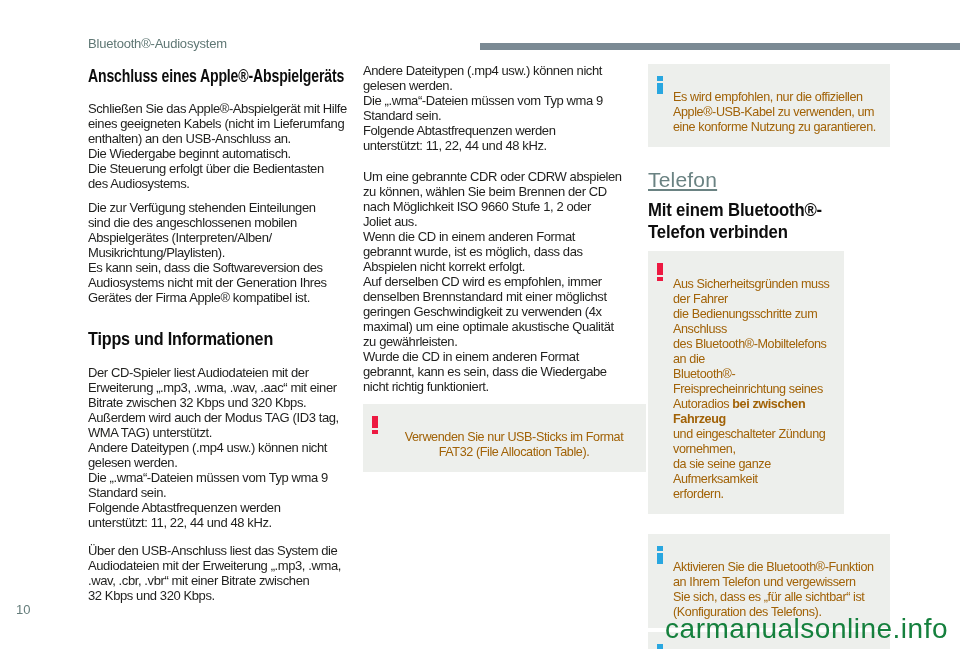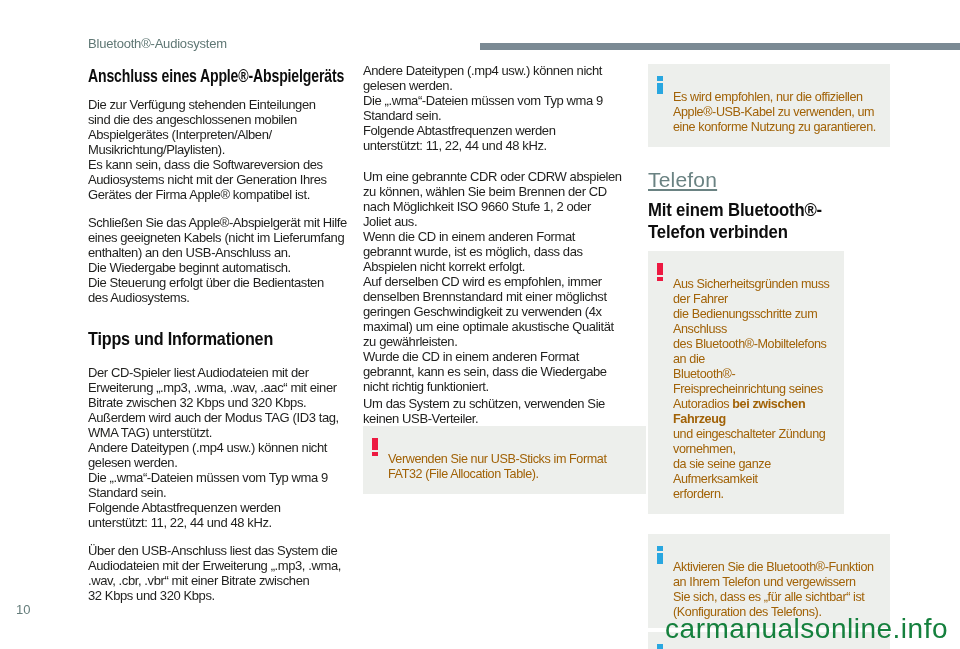--- a/index.html
+++ b/index.html
@@ -58,21 +58,21 @@
   .col1 .b1{margin-top:64px;}
   .col1 .b2{margin-top:13px;}
   .col1 .b3{margin-top:9px;}
   .col1 .b4{margin-top:22px;}
   .col1 .b5{margin-top:14px;}
   .col1 .b6{margin-top:13px;}
   .col2 .b1{margin-top:63px;}
   .col2 .b2{margin-top:28px;}
   .col2 .b3{margin-top:16px;}
   .col2 .b4{margin-top:2px;}
-  .col2 .b5{width:252px;}
+  .col2 .b5{margin-top:10px;width:252px;text-align:center;}
   .col3 .b1{margin-top:64px;width:242px;box-sizing:border-box;}
   .col3 .b2{margin-top:20px;text-decoration:underline;}
   .col3 .b3{margin-top:6px;}
   .col3 .b4{margin-top:8px;width:196px;box-sizing:border-box;}
   .col3 .b5{margin-top:20px;width:242px;box-sizing:border-box;padding-bottom:8px;}
   .col3 .b6{margin-top:4px;width:242px;box-sizing:border-box;}
   
   .page-number{
     position:absolute;left:16px;top:602px;
     font-size:13px;color:#647c7a;
@@ -85,33 +85,33 @@
 </head>
 <body>
 
 <div class="page">
 
   <div class="section-label">Bluetooth®-Audiosystem</div>
   <div class="header-rule"></div>
 
   <div class="col col1">
     <div class="h-main hx74 b1">Anschluss eines Apple®-Abspielgeräts</div>
+    <div class="para b2">Schließen Sie das Apple®-Abspielgerät mit Hilfe
+eines geeigneten Kabels (nicht im Lieferumfang
+enthalten) an den USB-Anschluss an.
+Die Wiedergabe beginnt automatisch.
+Die Steuerung erfolgt über die Bedientasten
+des Audiosystems.</div>
     <div class="para b3">Die zur Verfügung stehenden Einteilungen
 sind die des angeschlossenen mobilen
 Abspielgerätes (Interpreten/Alben/
 Musikrichtung/Playlisten).
 Es kann sein, dass die Softwareversion des
 Audiosystems nicht mit der Generation Ihres
 Gerätes der Firma Apple® kompatibel ist.</div>
-    <div class="para b2">Schließen Sie das Apple®-Abspielgerät mit Hilfe
-eines geeigneten Kabels (nicht im Lieferumfang
-enthalten) an den USB-Anschluss an.
-Die Wiedergabe beginnt automatisch.
-Die Steuerung erfolgt über die Bedientasten
-des Audiosystems.</div>
     <div class="h-main hx85 b4">Tipps und Informationen</div>
     <div class="para b5">Der CD-Spieler liest Audiodateien mit der
 Erweiterung „.mp3, .wma, .wav, .aac“ mit einer
 Bitrate zwischen 32 Kbps und 320 Kbps.
 Außerdem wird auch der Modus TAG (ID3 tag,
 WMA TAG) unterstützt.
 Andere Dateitypen (.mp4 usw.) können nicht
 gelesen werden.
 Die „.wma“-Dateien müssen vom Typ wma 9
 Standard sein.
@@ -138,22 +138,20 @@
 gebrannt wurde, ist es möglich, dass das
 Abspielen nicht korrekt erfolgt.
 Auf derselben CD wird es empfohlen, immer
 denselben Brennstandard mit einer möglichst
 geringen Geschwindigkeit zu verwenden (4x
 maximal) um eine optimale akustische Qualität
 zu gewährleisten.
 Wurde die CD in einem anderen Format
 gebrannt, kann es sein, dass die Wiedergabe
 nicht richtig funktioniert.</div>
-    <div class="para b4">Um das System zu schützen, verwenden Sie
-keinen USB-Verteiler.</div>
     <div class="note b5">
       <span class="icon icon-warn"><span class="stem"></span><span class="base"></span></span><span>Verwenden Sie nur USB-Sticks im Format
 FAT32 (File Allocation Table).</span>
     </div>
   </div>
 
   <div class="col col3">
     <div class="note b1">
       <span class="icon icon-info"><span class="dot"></span><span class="stem"></span></span><span>Es wird empfohlen, nur die offiziellen
 Apple®-USB-Kabel zu verwenden, um

